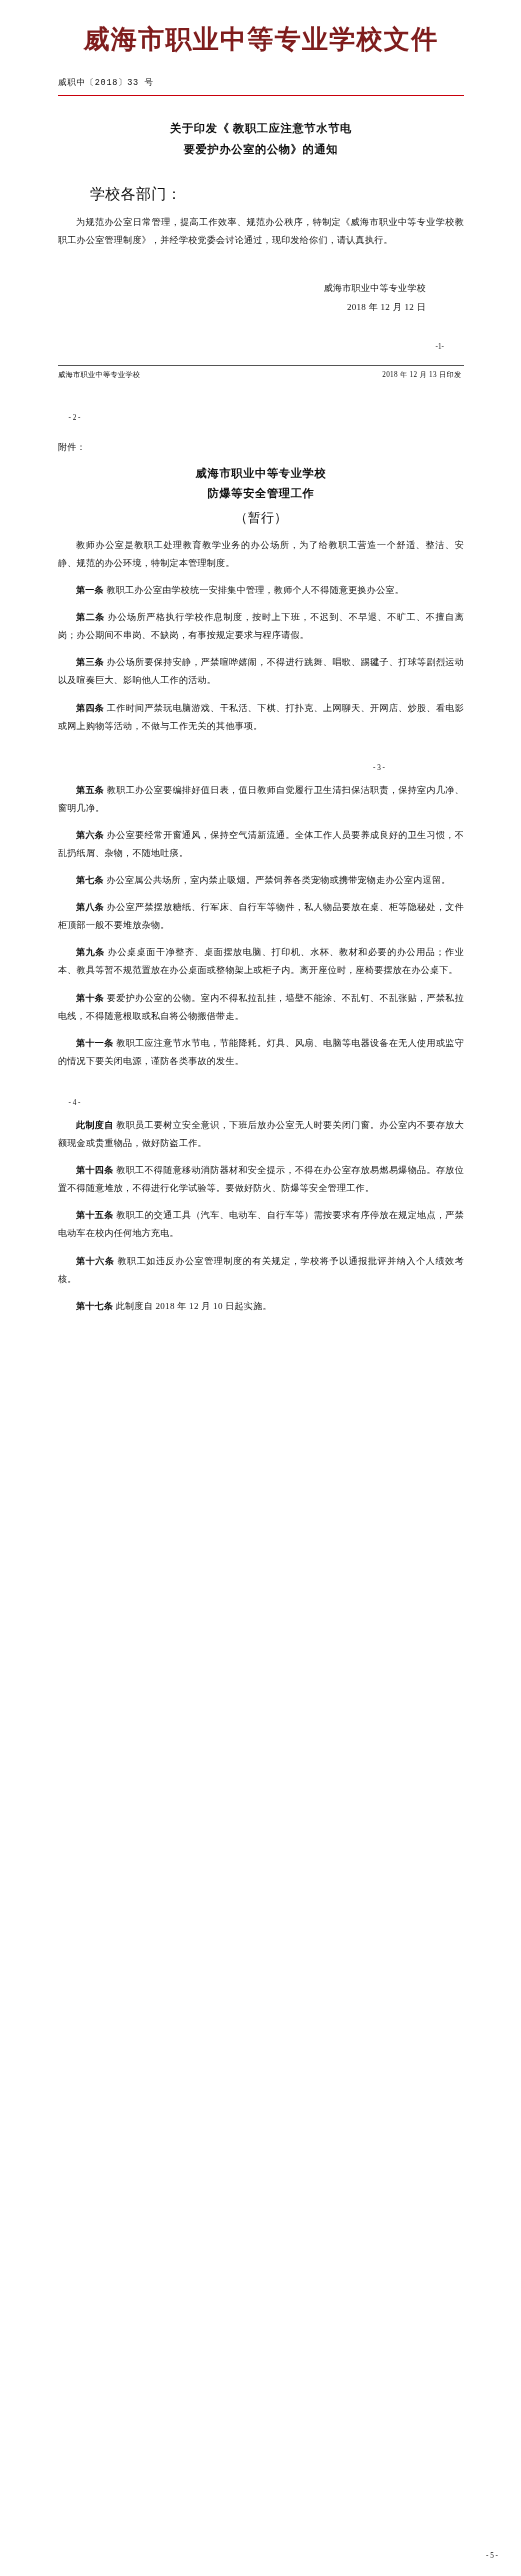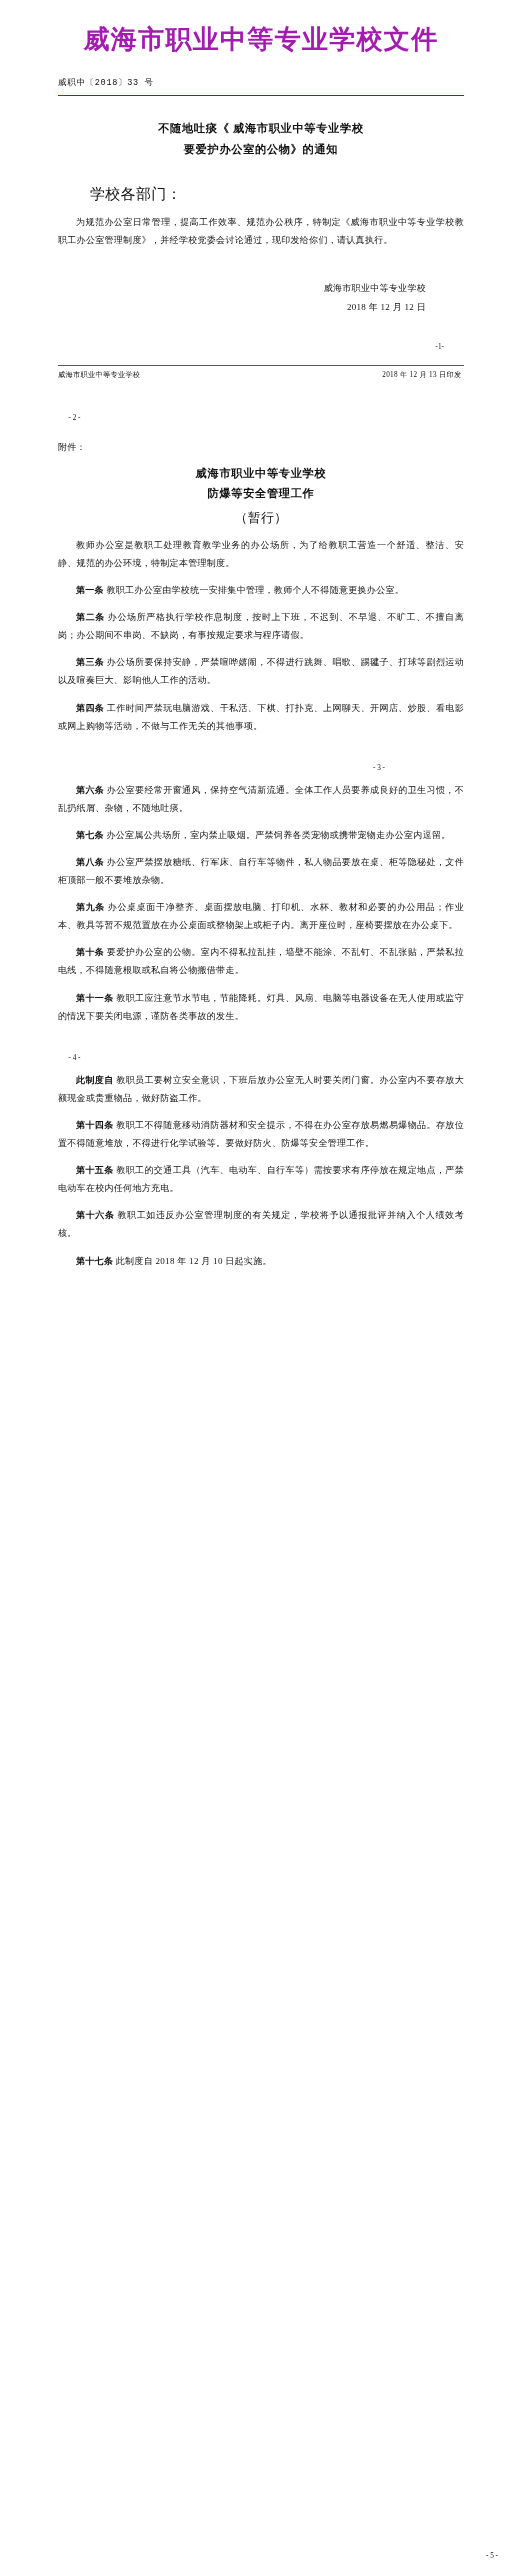--- a/index.html
+++ b/index.html
@@ -24,21 +24,21 @@
     position: relative;
     box-sizing: border-box;
   }
 
   
   .masthead {
     padding-top: 24px;
     text-align: center;
   }
   .masthead-title {
-    color: #a21caf;
+    color: #7f1d1d;
     font-size: 26px;
     font-weight: bold;
     letter-spacing: 1.3px;
     line-height: 1.25;
     font-family: "Liberation Serif", "DejaVu Serif", serif;
   }
   .doc-number {
     text-align: left;
     font-size: 8.5px;
     margin-top: 20px;
@@ -157,21 +157,21 @@
   <div class="sheet">
 
     <div class="masthead">
       <div class="masthead-title">威海市职业中等专业学校文件</div>
     </div>
 
     <div class="doc-number">威职中〔2018〕33 号</div>
     <hr class="red-rule">
 
     <div class="doc-title">
-      <div>不随地吐痰《 威海市职业中等专业学校</div>
+      <div>关于印发《 教职工应注意节水节电</div>
       <div>要爱护办公室的公物》的通知</div>
     </div>
 
     <div class="recipient">学校各部门：</div>
 
     <p class="body">为规范办公室日常管理，提高工作效率、规范办公秩序，特制定《威海市职业中等专业学校教职工办公室管理制度》，并经学校党委会讨论通过，现印发给你们，请认真执行。</p>
 
     <div class="signature">
       <div>威海市职业中等专业学校</div>
       <div>2018 年 12 月 12 日</div>
@@ -209,20 +209,24 @@
       <span>办公场所要保持安静，严禁喧哗嬉闹，不得进行跳舞、唱歌、踢毽子、打球等剧烈运动以及喧奏巨大、影响他人工作的活动。</span>
     </p>
     <p class="body">
       <span class="art-num">第四条</span>
       <span>工作时间严禁玩电脑游戏、干私活、下棋、打扑克、上网聊天、开网店、炒股、看电影或网上购物等活动，不做与工作无关的其他事项。</span>
     </p>
 
     <div class="pn-inline">- 3 -</div>
 
     <p class="body">
+      <span class="art-num">第五条</span>
+      <span>教职工办公室要编排好值日表，值日教师自觉履行卫生清扫保洁职责，保持室内几净、窗明几净。</span>
+    </p>
+    <p class="body">
       <span class="art-num">第六条</span>
       <span>办公室要经常开窗通风，保持空气清新流通。全体工作人员要养成良好的卫生习惯，不乱扔纸屑、杂物，不随地吐痰。</span>
     </p>
     <p class="body">
       <span class="art-num">第七条</span>
       <span>办公室属公共场所，室内禁止吸烟。严禁饲养各类宠物或携带宠物走办公室内逗留。</span>
     </p>
     <p class="body">
       <span class="art-num">第八条</span>
       <span>办公室严禁摆放糖纸、行军床、自行车等物件，私人物品要放在桌、柜等隐秘处，文件柜顶部一般不要堆放杂物。</span>

